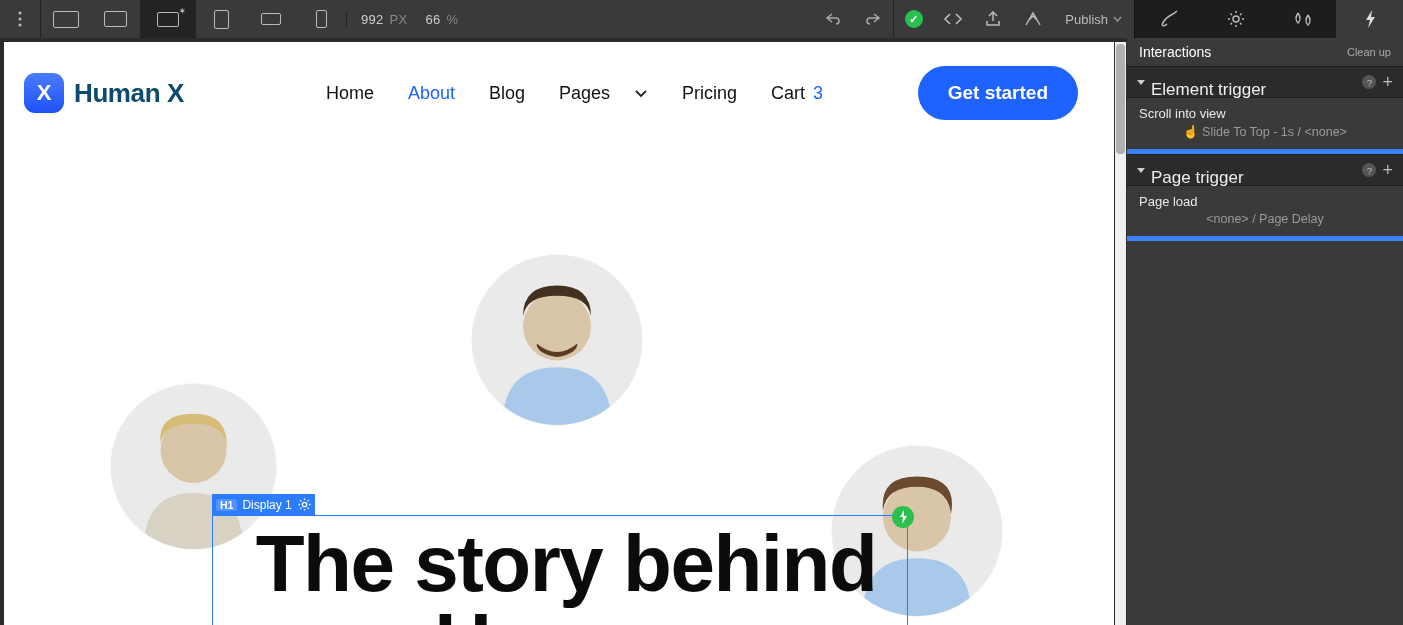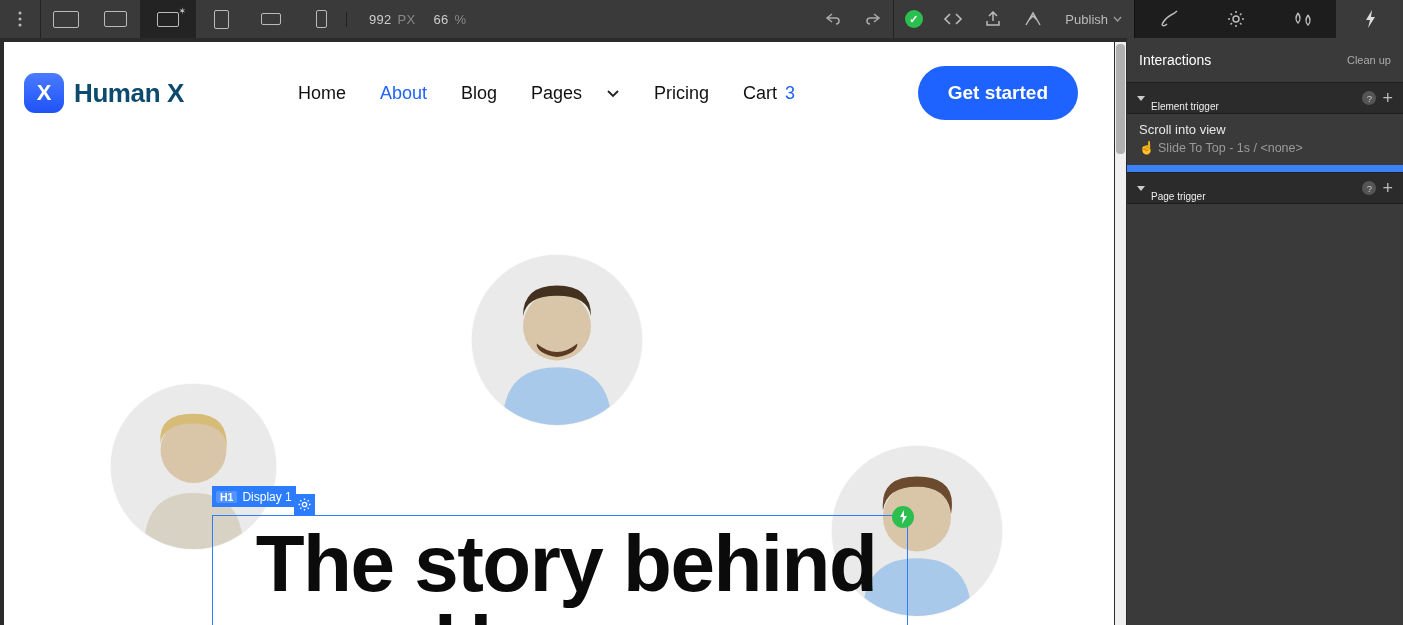--- a/index.html
+++ b/index.html
@@ -34,21 +34,21 @@
   position: relative;
 }
 .tb-btn.narrow { width: 40px; }
 .tb-btn.wide { width: 56px; }
 .tb-btn.active { background: #232323; }
 .tb-section-border { border-left: 1px solid #222; }
 .tb-bp-label {
   display: flex;
   align-items: center;
   gap: 6px;
-  padding: 0 22px;
+  padding: 0 14px;
   color: #ccc;
   font-size: 13px;
   letter-spacing: 0.3px;
 }
 .tb-bp-label .px-unit { color: #888; }
 .tb-pub {
   display: flex;
   align-items: center;
   padding: 0 12px;
   color: #bbb;
@@ -122,21 +122,21 @@
   gap: 34px;
 }
 .logo-wrap { display:flex; align-items:center; gap:10px; }
 .logo-mark {
   width: 40px; height: 40px; border-radius: 11px;
   background: linear-gradient(180deg, #4b7bff, #1e52f8);
   color:#fff; font-weight:800; font-size:22px;
   display:flex; align-items:center; justify-content:center;
 }
 .logo-text { font-weight:800; font-size:26px; letter-spacing:-0.4px; color:#0c4a6e; }
-.nav-list { display:flex; gap:34px; margin-left: 80px; align-items:center;}
+.nav-list { display:flex; gap:34px; margin-left: 108px; align-items:center;}
 .nav-item { font-size:18px; color:#111; cursor:pointer;}
 .nav-item.sel { color:#1e62ff; }
 .nav-pages { display:flex; align-items:center; gap:24px; }
 .nav-cart { display:flex; gap:8px; }
 .nav-cart .count { color:#1e62ff; }
 .cta-btn {
   margin-left:auto;
   background:#1e62ff;
   color:#fff;
   font-weight:700;
@@ -172,21 +172,21 @@
   left:208px;
   top:395px;
   width:696px;
   height:190px;
   border:1.5px solid #2b7cff;
   pointer-events:none;
 }
 .sel-tag {
   position:absolute;
   left:208px;
-  top:366px;
+  top:374px;
   height:21px;
   background:#2b7cff;
   color:#fff;
   font-size:12px;
   display:flex;
   align-items:center;
   padding:0 4px 0 4px;
   gap:5px;
 }
 .sel-tag .el-type { background:rgba(255,255,255,0.18); padding:0 4px; border-radius:2px; font-weight:600; font-size:10.5px;}
@@ -207,52 +207,53 @@
 
 .right-panel {
   position:absolute;
   left:1127px; top:38px;
   width:276px; height:587px;
   background:#3a3a3a;
   color:#d0d0d0;
   font-size:13px;
 }
 .rp-header {
-  height:44px;
+  height:28px;
   display:flex;
   align-items:center;
   justify-content:space-between;
   padding:0 12px;
   color:#eee;
 }
 .rp-header .title { font-weight:500; font-size:14px; color:#fff;}
 .rp-header .clean { font-size:11px; color:#aaa; cursor:pointer;}
 .rp-section-head {
   height:32px;
   background:#2b2b2b;
   display:flex;
   align-items:center;
   padding:0 10px;
   gap:6px;
   cursor:pointer;
   border-top:1px solid #1e1e1e;
   border-bottom:1px solid #1e1e1e;
 }
-.rp-section-head .label { color:#eee; flex:1; font-size:10px;margin-top:16px;}
+.rp-section-head .label { color:#eee; flex:1; font-size:17px;margin-top:16px;}
 .rp-section-head .plus { color:#bbb; font-size:18px; font-weight:300;}
 .caret-small { width:0;height:0;border-left:4px solid transparent;border-right:4px solid transparent;border-top:5px solid #ccc;}
 .help-q {
   width:14px; height:14px; border-radius:50%;
   background:#555; color:#ccc; font-size:9.5px;
   display:flex; align-items:center; justify-content:center;
 }
 .rp-item {
   padding:8px 12px 10px 12px;
-  border-bottom:7px solid #3b82f6;
+  border-bottom:5px solid #3b82f6;
   cursor:pointer;
+  text-align:center;
 }
 .rp-item .itm-title { color:#e8e8e8; font-size:13px; margin-bottom:3px; display:flex; align-items:center; gap:6px;}
 .rp-item .itm-detail { color:#9a9a9a; font-size:12.5px; white-space:nowrap; overflow:hidden; text-overflow:ellipsis;}
 
 
 .ico { display:block; }
 
 
 .person-head { fill:#d9c6a8; }
 .person-hair { fill:#6b4a2d; }
@@ -459,15 +460,19 @@
     <div class="itm-detail">☝️ Slide To Top - 1s / &lt;none&gt;</div>
   </div>
 
   <div class="rp-section-head">
     <span class="caret-small"></span>
     <span class="label">Page trigger</span>
     <span class="help-q">?</span>
     <span class="plus">+</span>
   </div>
 
+  <div class="rp-item">
+    <div class="itm-title">Page load</div>
+    <div class="itm-detail">&lt;none&gt; / Page Delay</div>
+  </div>
 
 
 </div>
 
 </body></html>

